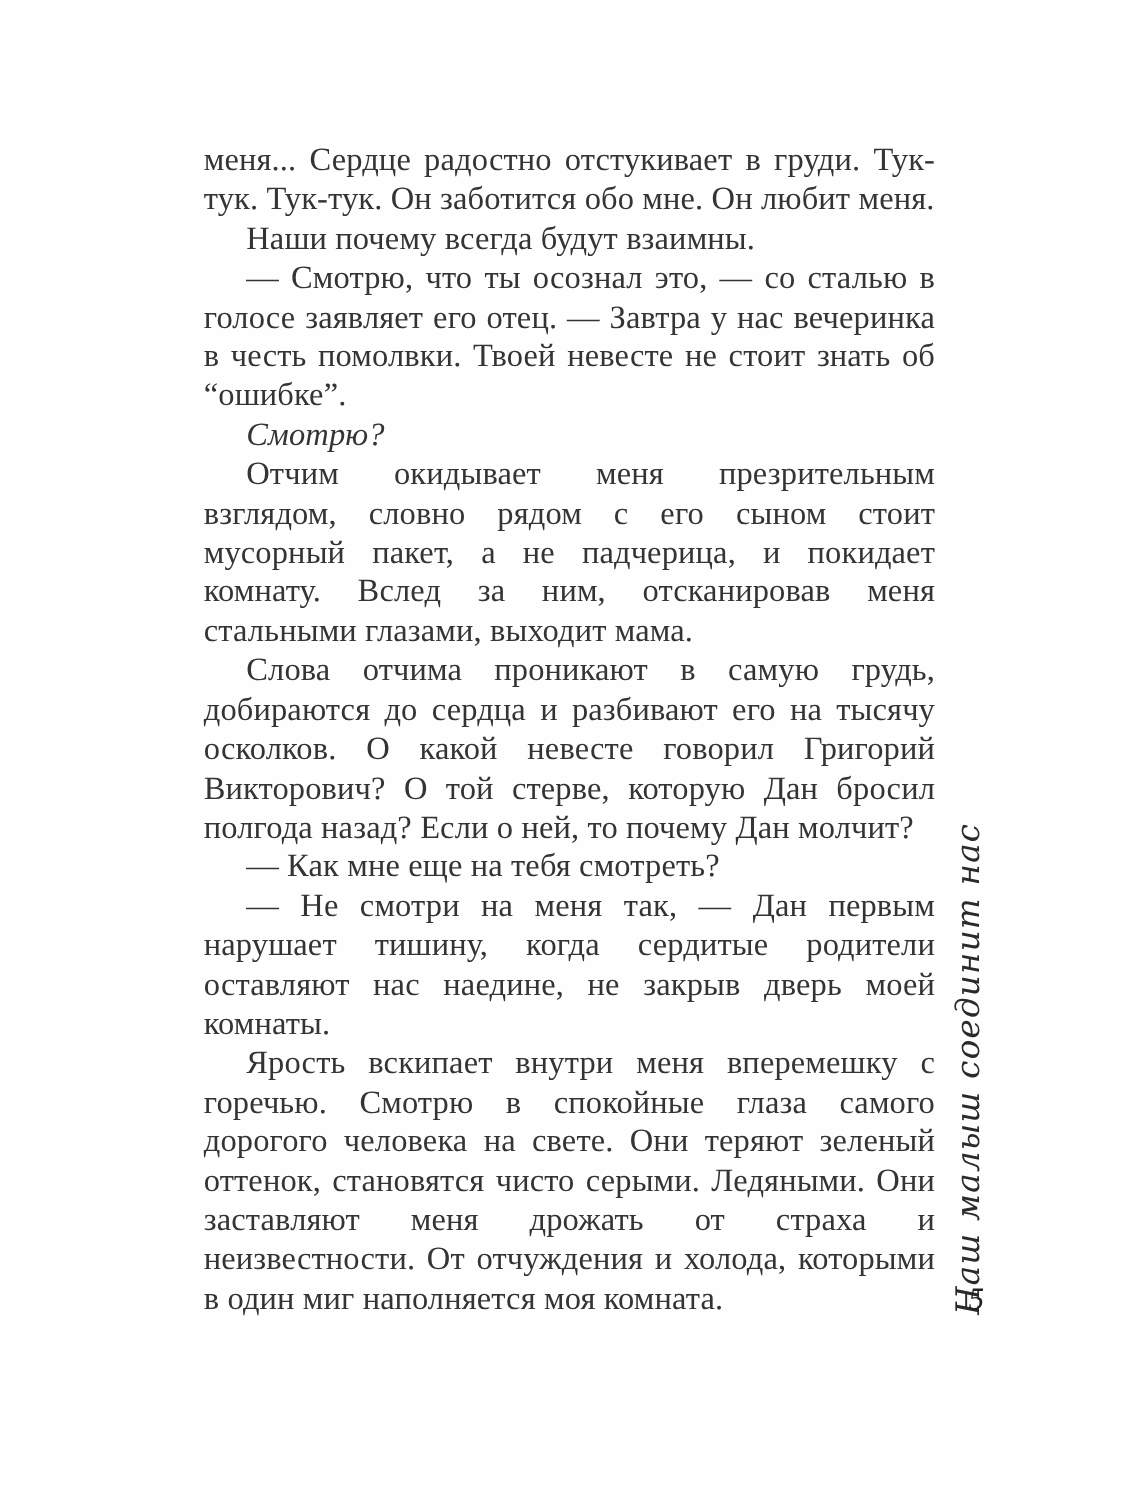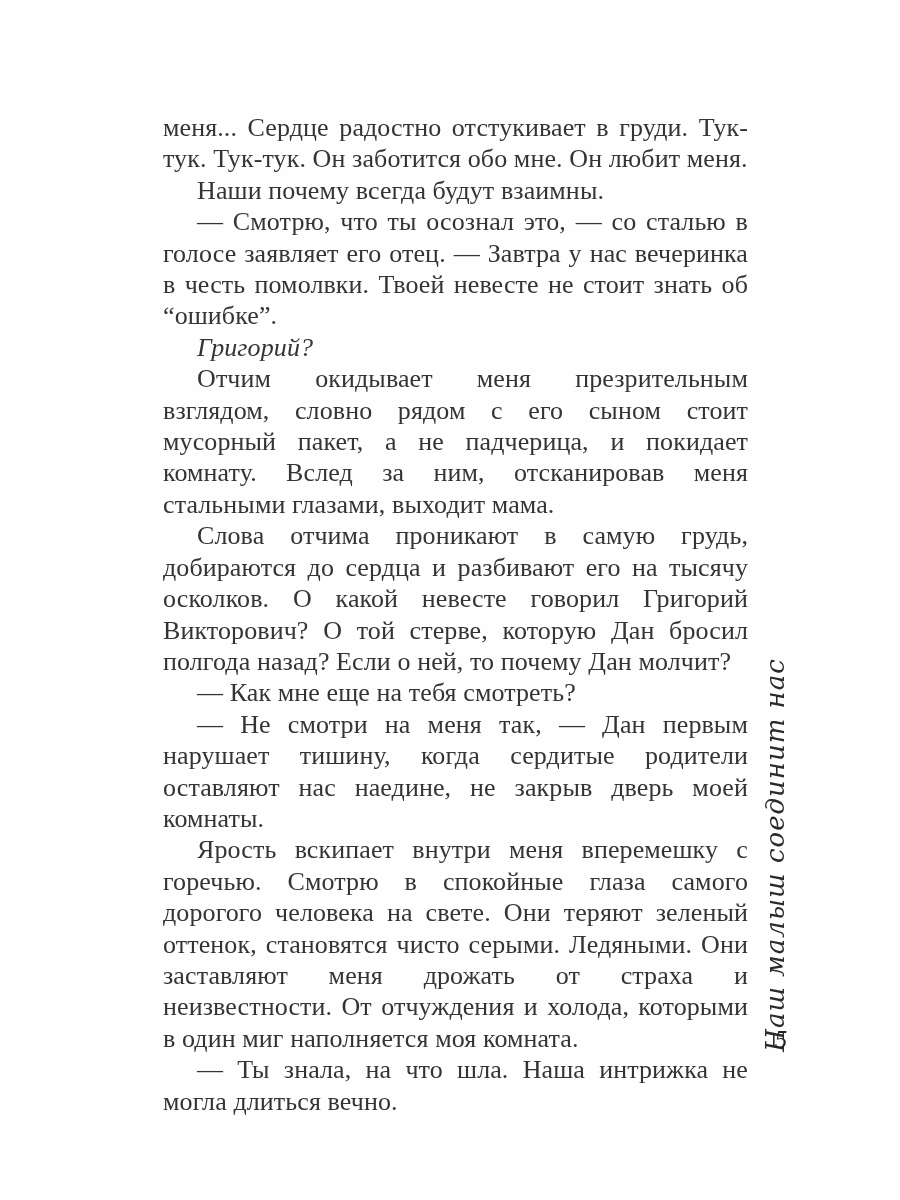--- a/index.html
+++ b/index.html
@@ -64,23 +64,22 @@
   }
 </style>
 </head>
 <body>
 
 <div class="book-page">
   <div class="text-block" id="text-block">
       <p class="para continuation">меня... Сердце радостно отстукивает в груди. Тук-тук. Тук-тук. Он заботится обо мне. Он любит меня.</p>
       <p class="para normal">Наши почему всегда будут взаимны.</p>
       <p class="para normal">— Смотрю, что ты осознал это, — со сталью в голосе заявляет его отец. — Завтра у нас вечеринка в честь помолвки. Твоей невесте не стоит знать об “ошибке”.</p>
-      <p class="para italic">Григорий?</p>
+      <p class="para italic">Смотрю?</p>
       <p class="para normal">Отчим окидывает меня презрительным взглядом, словно рядом с его сыном стоит мусорный пакет, а не падчерица, и покидает комнату. Вслед за ним, отсканировав меня стальными глазами, выходит мама.</p>
       <p class="para normal">Слова отчима проникают в самую грудь, добираются до сердца и разбивают его на тысячу осколков. О какой невесте говорил Григорий Викторович? О той стерве, которую Дан бросил полгода назад? Если о ней, то почему Дан молчит?</p>
       <p class="para normal">— Как мне еще на тебя смотреть?</p>
       <p class="para normal">— Не смотри на меня так, — Дан первым нарушает тишину, когда сердитые родители оставляют нас наедине, не закрыв дверь моей комнаты.</p>
       <p class="para normal">Ярость вскипает внутри меня вперемешку с горечью. Смотрю в спокойные глаза самого дорогого человека на свете. Они теряют зеленый оттенок, становятся чисто серыми. Ледяными. Они заставляют меня дрожать от страха и неизвестности. От отчуждения и холода, которыми в один миг наполняется моя комната.</p>
-      <p class="para normal">— Ты знала, на что шла. Наша интрижка не могла длиться вечно.</p>
     </div>
   <div class="side-title">Наш малыш соединит нас</div>
   <div class="page-num">5</div>
 </div>
 
 </body></html>

